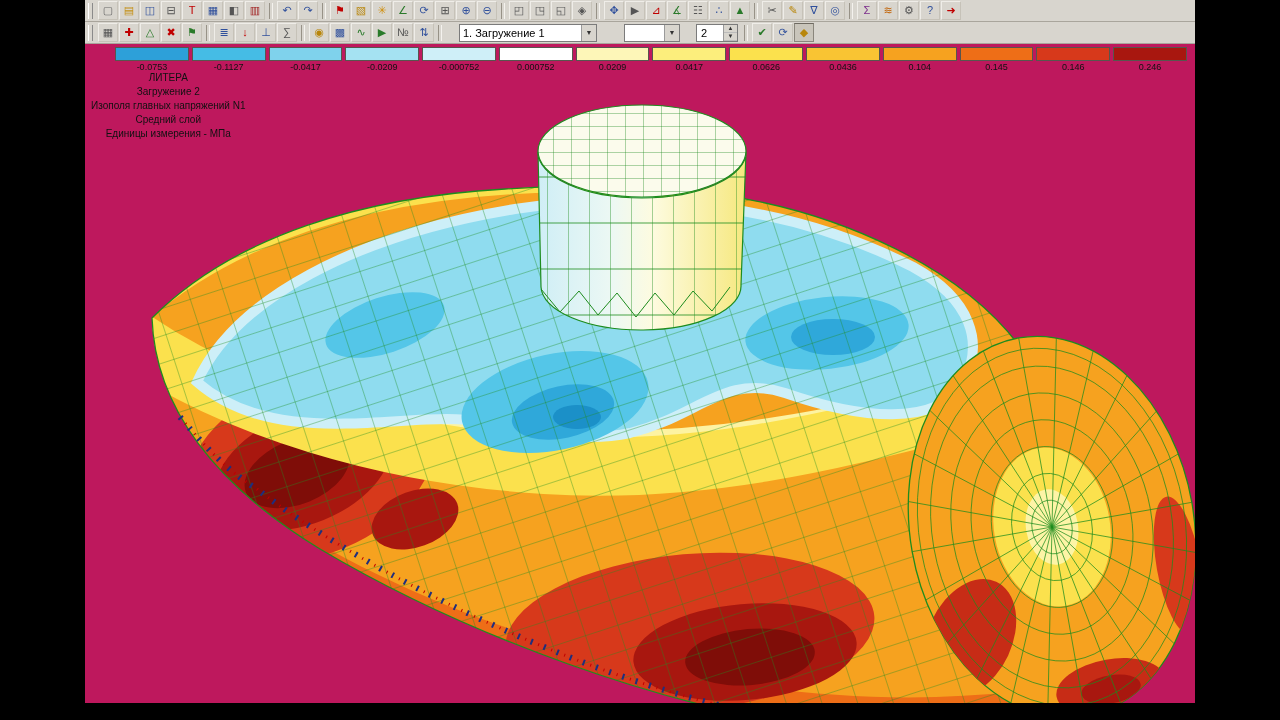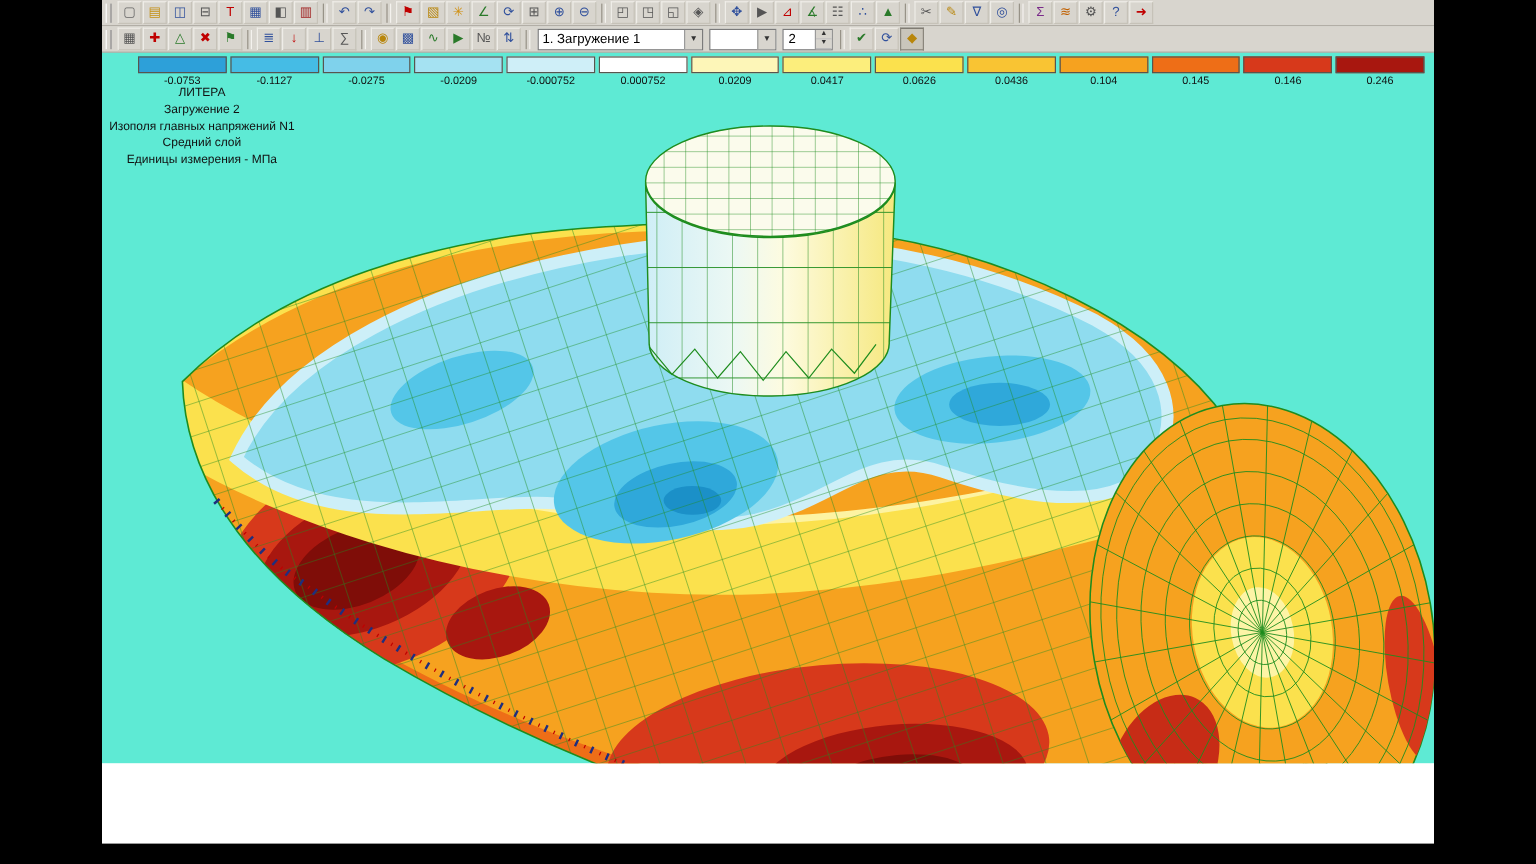--- a/index.html
+++ b/index.html
@@ -8,30 +8,30 @@
   .app{position:absolute;left:85px;top:0;width:1110px;height:720px;background:#fff;}
   .toolbar{height:22px;background:#d8d5ce;border-bottom:1px solid #a9a59c;display:flex;
            align-items:center;padding:0 2px;gap:1px;box-sizing:border-box;}
   .grip{width:3px;height:16px;border-left:1px solid #ffffff;border-right:1px solid #8a8a8a;margin:0 4px 0 1px;}
   .tbtn{width:20px;height:19px;display:flex;align-items:center;justify-content:center;
         font-size:11px;line-height:1;background:#d8d5ce;border:1px solid #c6c2b8;
         border-top-color:#efede8;border-left-color:#efede8;padding:0;cursor:default;font-family:inherit;}
   .tbtn.pressed{background:#c9c5bb;border:1px solid #8a867c;border-top-color:#6e6a61;}
   .tsep{width:2px;height:16px;border-left:1px solid #979287;border-right:1px solid #f4f2ee;margin:0 3px;}
   .combo{height:18px;background:#fff;border:1px solid #7b7b7b;display:flex;align-items:center;
-         font-size:11px;margin:0 2px;box-sizing:border-box;justify-content:space-between;}
+         font-size:11px;margin:0 13px;box-sizing:border-box;justify-content:space-between;}
   .cval{flex:1;padding:0 3px;white-space:nowrap;overflow:hidden;}
   .carrow{width:14px;align-self:stretch;background:#d8d5ce;border-left:1px solid #9a9a9a;
           font-size:7px;display:flex;align-items:center;justify-content:center;color:#333;}
   .spin{height:18px;background:#fff;border:1px solid #7b7b7b;display:flex;margin:0 2px;box-sizing:border-box;}
   .sval{flex:1;font-size:11px;display:flex;align-items:center;padding:0 4px;}
   .sarr{width:13px;display:flex;flex-direction:column;border-left:1px solid #9a9a9a;}
   .sarr span{flex:1;font-size:6px;display:flex;align-items:center;justify-content:center;
              background:#d8d5ce;color:#333;border-bottom:1px solid #bbb;}
-  .canvas{position:relative;width:1110px;height:592px;background:#5eead4;overflow:hidden;}
+  .canvas{position:relative;width:1110px;height:659px;background:#be185d;overflow:hidden;}
   .legend{position:absolute;top:3px;left:30px;right:8px;display:flex;gap:3px;z-index:5;}
   .lcol{flex:1;min-width:0;}
   .lsw{height:12px;border:1px solid #58554e;}
   .lval{font-size:9px;text-align:center;margin-top:1px;color:#111;white-space:nowrap;}
   .info{position:absolute;top:27px;left:6px;z-index:5;font-size:10px;line-height:14px;color:#111;text-align:center;}
   .model-svg{position:absolute;left:0;top:0;}
   .bottombar{position:absolute;left:0;bottom:0;width:1110px;height:17px;background:#000;z-index:9;}
 </style>
 </head>
 <body>
@@ -246,21 +246,21 @@
           <div class="lcol">
             <div class="lsw" style="background: rgb(45, 160, 217);"></div>
             <div class="lval">-0.0753</div>
           </div>
           <div class="lcol">
             <div class="lsw" style="background: rgb(69, 188, 229);"></div>
             <div class="lval">-0.1127</div>
           </div>
           <div class="lcol">
             <div class="lsw" style="background: rgb(127, 210, 236);"></div>
-            <div class="lval">-0.0275</div>
+            <div class="lval">-0.0417</div>
           </div>
           <div class="lcol">
             <div class="lsw" style="background: rgb(165, 226, 242);"></div>
             <div class="lval">-0.0209</div>
           </div>
           <div class="lcol">
             <div class="lsw" style="background: rgb(207, 239, 248);"></div>
             <div class="lval">-0.000752</div>
           </div>
           <div class="lcol">

